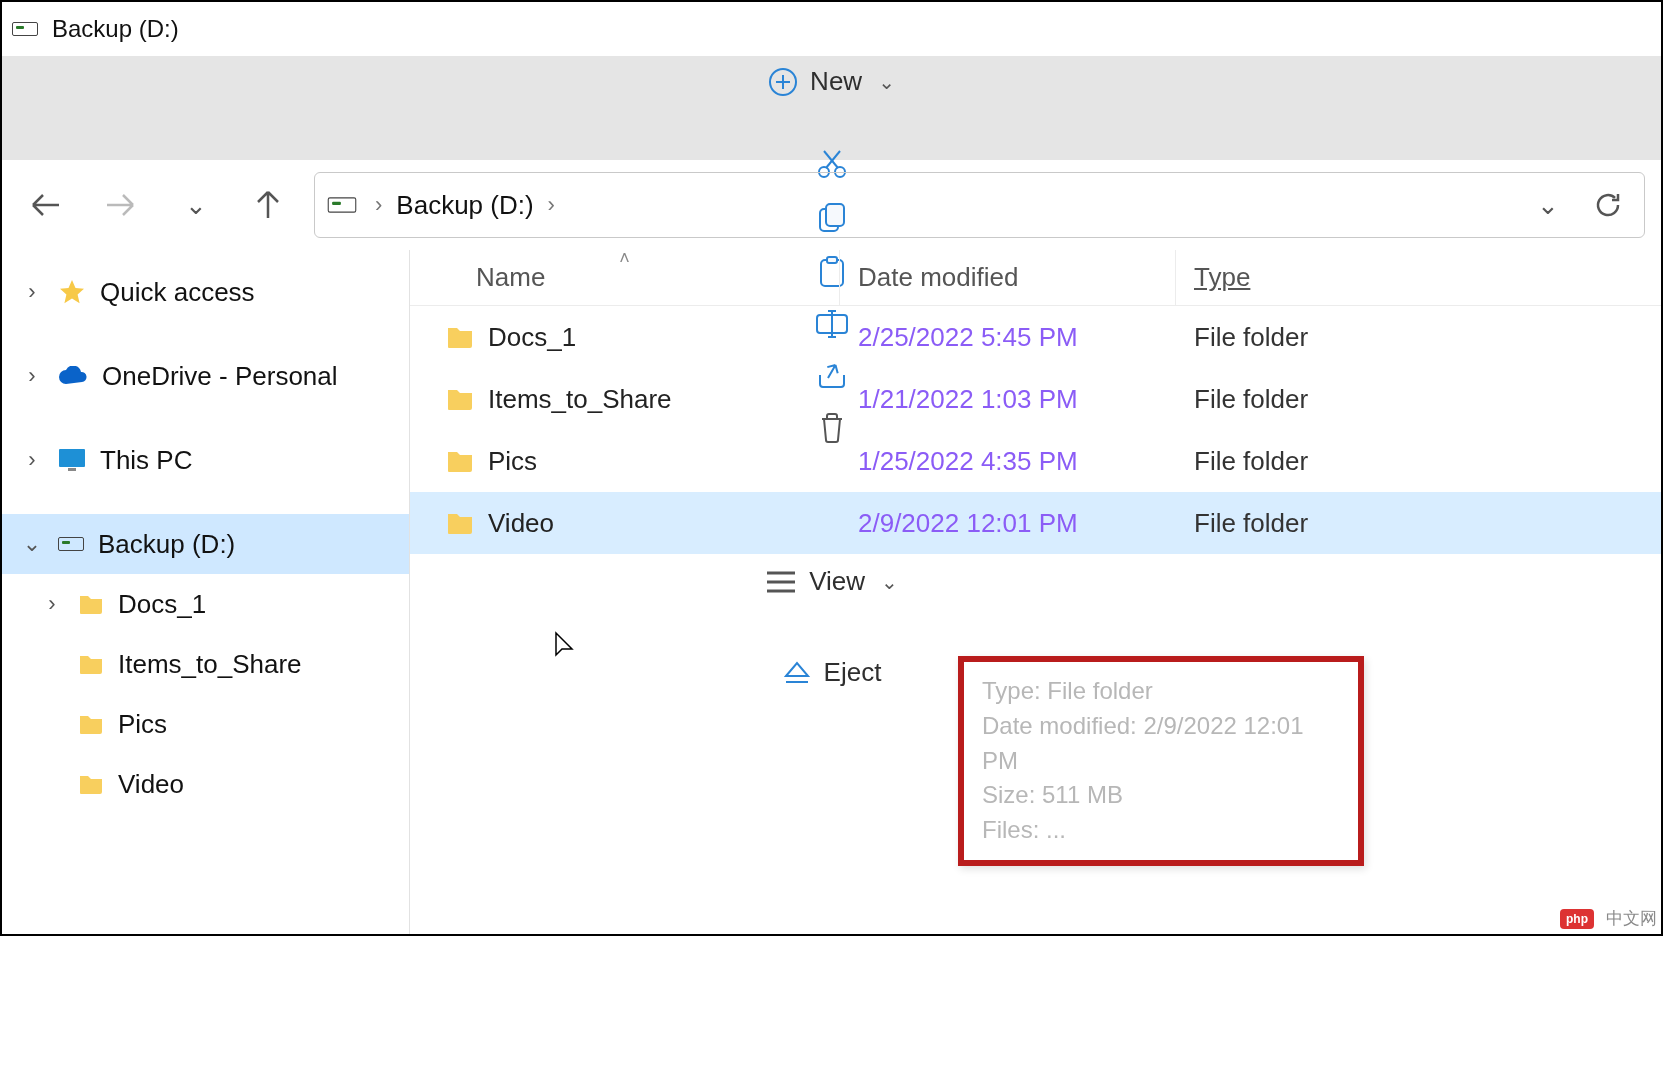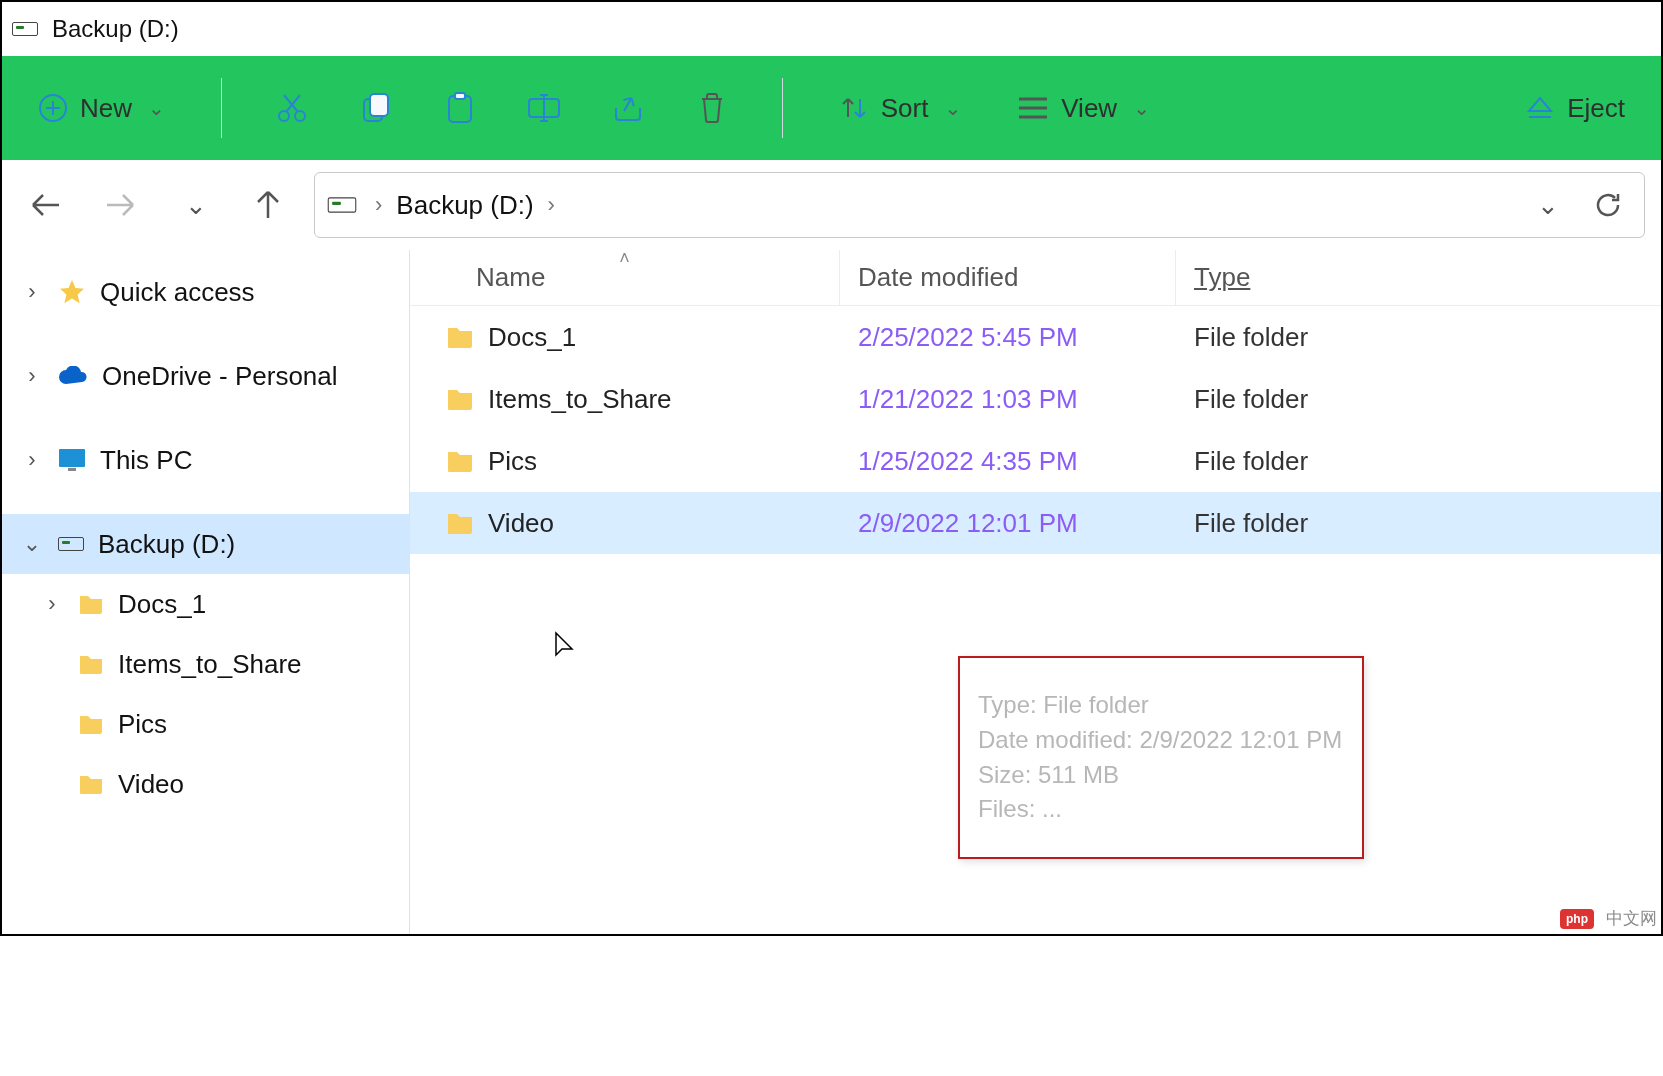--- a/index.html
+++ b/index.html
@@ -6,21 +6,21 @@
   html, body { margin: 0; padding: 0; width: 1663px; height: 1076px; background: #fff; overflow: hidden; }
   .window { width: 1663px; height: 936px; border: 2px solid #000; display: flex; flex-direction: column; }
 
   
   .titlebar { height: 54px; display: flex; align-items: center; padding: 0 10px; gap: 14px; }
   .drive-icon { width: 26px; height: 14px; border: 1.5px solid #444; border-radius: 2px; position: relative; }
   .drive-icon::after { content:""; position:absolute; left:3px; top:3px; width:8px; height:3px; background:#2a7a2a; border-radius:1px; }
   .title-text { font-size: 24px; color: #111; }
 
   
-  .toolbar { height: 104px; background: #22c55e; display: flex; align-items: center; gap: 20px; padding: 0 18px; }
+  .toolbar { height: 104px; background: #e5e5e5; display: flex; align-items: center; gap: 20px; padding: 0 18px; flex-direction: column; }
   .tb-btn { display:flex; align-items:center; gap:12px; padding:10px 18px; border-radius:8px; color:#2f2f2f; font-size:26px; cursor:default; }
   .vsep { width:1px; height:60px; background:#cfd6de; margin:0 18px; }
   .icon-btn { width:64px; height:64px; display:flex; align-items:center; justify-content:center; border-radius:6px; }
   .chev { font-size:20px; color:#555; margin-left:4px; }
 
   
   .navbar { height: 90px; display:flex; align-items:center; gap:18px; padding:0 16px; }
   .nav-btn { width:56px; height:56px; display:flex; align-items:center; justify-content:center; color:#555; border-radius:6px; }
   .nav-btn.disabled { opacity:0.4; }
   .addr { flex:1; height:66px; border:1px solid #c9c9c9; border-radius:6px; display:flex; align-items:center; padding:0 16px 0 10px; gap:6px; }
@@ -51,21 +51,21 @@
 
   .rows { flex:1; overflow:auto; position:relative; }
   .row { display:flex; align-items:center; height:62px; }
   .row.selected { background:#d8edff; }
   .cell { padding:0 18px; font-size:26px; color:#222; display:flex; align-items:center; gap:14px; }
   .cell-name { width:430px; padding-left:36px; }
   .cell-date { width:336px; color:#8b5cf6;text-align:center; }
   .cell-type { flex:1; color:#333; }
 
   
-  .tooltip { position:absolute; left:548px; top:350px; width:406px; background:#fff; border:2px solid #b91c1c; padding:30px 18px; box-shadow:2px 3px 8px rgba(0,0,0,0.12); font-size:24px; color:#b7b7b7; line-height:1.45; }
+  .tooltip { position:absolute; left:548px; top:350px; width:406px; background:#fff; border:6px solid #b91c1c; padding:12px 18px; box-shadow:2px 3px 8px rgba(0,0,0,0.12); font-size:24px; color:#b7b7b7; line-height:1.45; }
   .cursor { position:absolute; left:144px; top:325px; pointer-events:none; }
 
   
   .watermark { position:absolute; right:4px; bottom:4px; font-size:17px; color:#8a8a8a; display:flex; align-items:center; gap:12px; }
   .wm-badge { background:#d33; color:#fff; font-size:12px; font-weight:bold; padding:3px 6px; border-radius:4px; }
 
   
   svg { display:block; }
   .blue-stroke { stroke:#2a84d6; }
   .gray-stroke { stroke:#555; }

